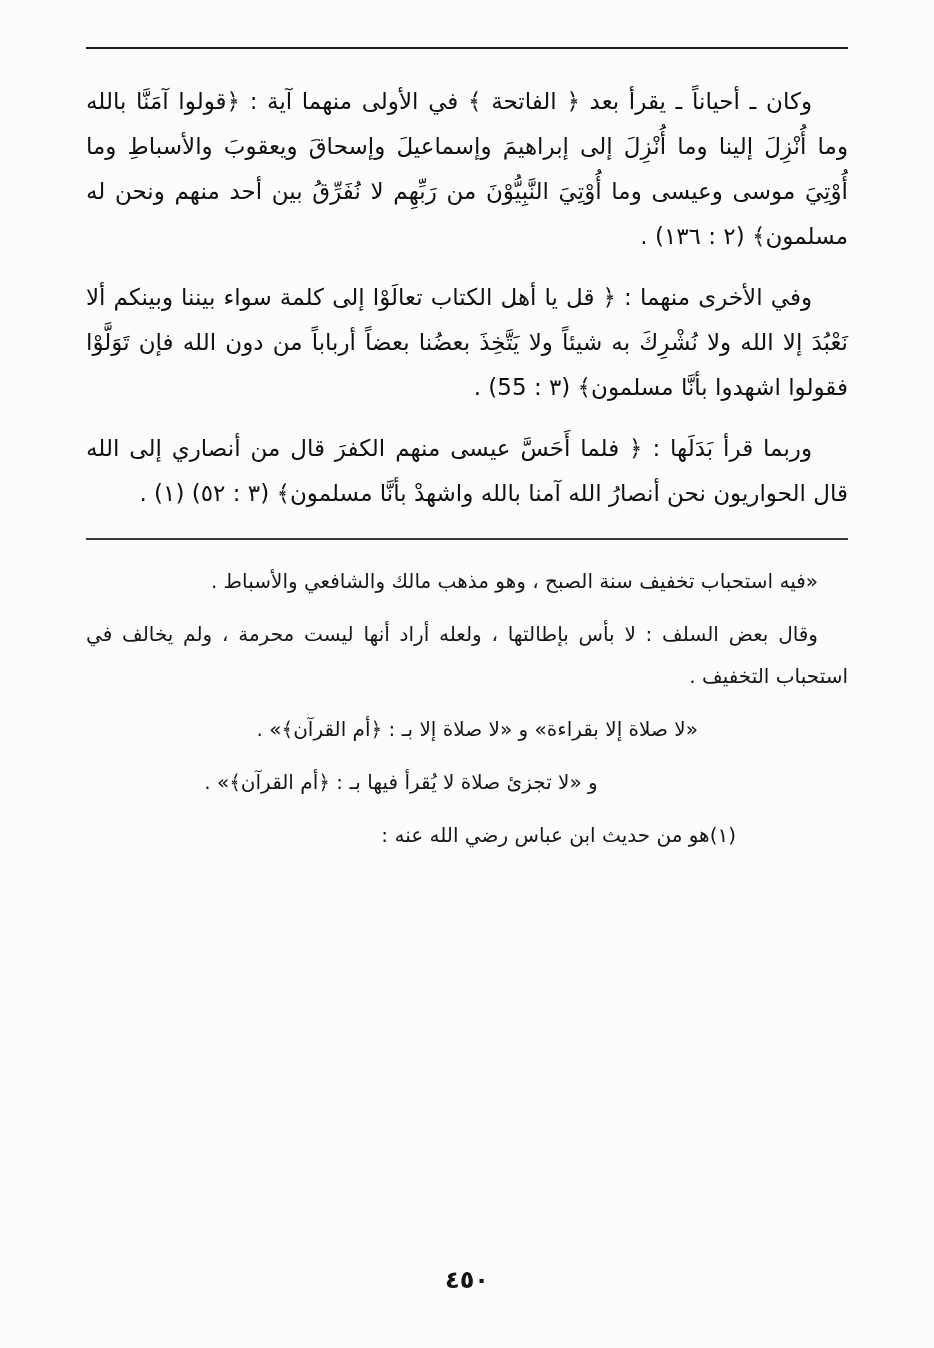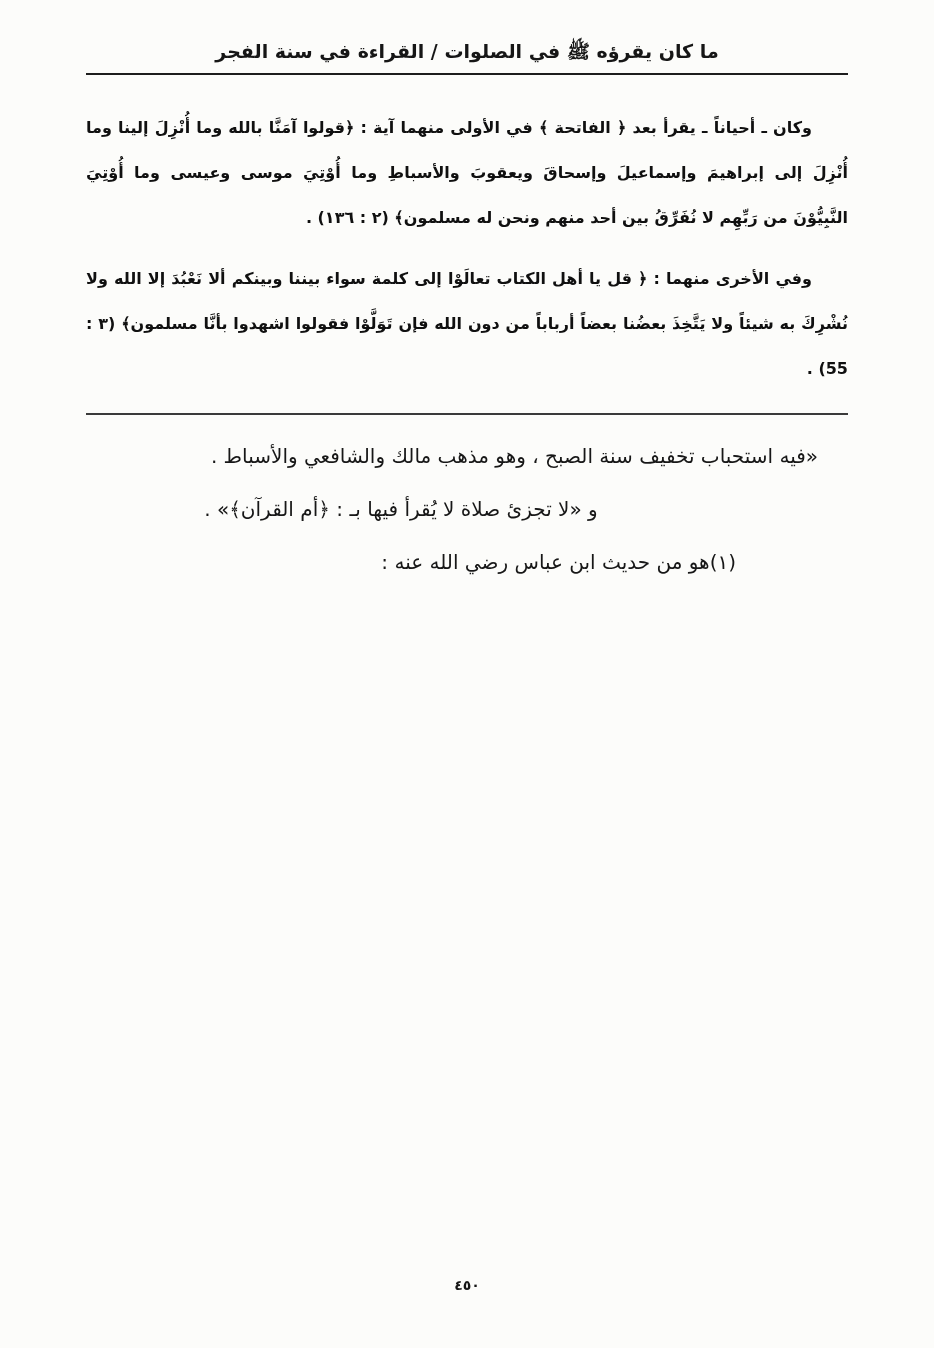--- a/index.html
+++ b/index.html
@@ -32,22 +32,22 @@
   .header-rule {
     border-bottom: 2px solid #1d1d1d;
     margin-top: 9px;
   }
   
   .body-text {
     margin-top: 30px;
   }
   .body-para {
     margin: 0 0 16px 0;
-    font-size: 16px;
-    font-weight: 700;
+    font-size: 23px;
+    font-weight: 400;
     line-height: 45px;
     text-align: justify;
     text-indent: 36px;
     color: #101010;
   }
   
   .footnote-rule {
     border-bottom: 2px solid #3a3a3a;
     margin: 22px 0 20px 0;
   }
@@ -71,44 +71,46 @@
   .fn-line-3 { padding-right: 112px; }
   
   .page-footer {
     position: absolute;
     left: 0;
     right: 0;
     bottom: 54px;
     text-align: center;
   }
   .page-number {
-    font-size: 14px;
+    font-size: 24px;
     font-weight: 700;
     color: #151515;
   }
 </style>
 </head>
 <body>
 
 <div class="page">
 
   <header class="page-header">
-    <div class="header-title">ما كان يقرؤه ﷺ في الصلوات / القراءة في سنة الفجر</div>
     <div class="header-rule"></div>
   </header>
 
   <main class="body-text">
     <p class="body-para">وكان ـ أحياناً ـ يقرأ بعد ﴿ الفاتحة ﴾ في الأولى منهما آية : ﴿قولوا آمَنَّا بالله وما أُنْزِلَ إلينا وما أُنْزِلَ إلى إبراهيمَ وإسماعيلَ وإسحاقَ ويعقوبَ والأسباطِ وما أُوْتِيَ موسى وعيسى وما أُوْتِيَ النَّبِيُّوْنَ من رَبِّهِم لا نُفَرِّقُ بين أحد منهم ونحن له مسلمون﴾ (٢ : ١٣٦) .</p>
     <p class="body-para">وفي الأخرى منهما : ﴿ قل يا أهل الكتاب تعالَوْا إلى كلمة سواء بيننا وبينكم ألا نَعْبُدَ إلا الله ولا نُشْرِكَ به شيئاً ولا يَتَّخِذَ بعضُنا بعضاً أرباباً من دون الله فإن تَوَلَّوْا فقولوا اشهدوا بأنَّا مسلمون﴾ (٣ : 55) .</p>
+    <p class="body-para">وربما قرأ بَدَلَها : ﴿ فلما أَحَسَّ عيسى منهم الكفرَ قال من أنصاري إلى الله قال الحواريون نحن أنصارُ الله آمنا بالله واشهدْ بأنَّا مسلمون﴾ (٣ : ٥٢) (١) .</p>
   </main>
 
   <div class="footnote-rule"></div>
 
   <section class="footnotes">
     <p class="fn-para">«فيه استحباب تخفيف سنة الصبح ، وهو مذهب مالك والشافعي والأسباط .</p>
+    <p class="fn-para">وقال بعض السلف : لا بأس بإطالتها ، ولعله أراد أنها ليست محرمة ، ولم يخالف في استحباب التخفيف .</p>
+    <p class="fn-para fn-line fn-line-1">«لا صلاة إلا بقراءة» و «لا صلاة إلا بـ : ﴿أم القرآن﴾» .</p>
     <p class="fn-para fn-line fn-line-2">و «لا تجزئ صلاة لا يُقرأ فيها بـ : ﴿أم القرآن﴾» .</p>
     <p class="fn-para fn-line fn-line-3">(١)هو من حديث ابن عباس رضي الله عنه :</p>
   </section>
 
   <footer class="page-footer">
     <span class="page-number">٤٥٠</span>
   </footer>
 
 </div>
 

